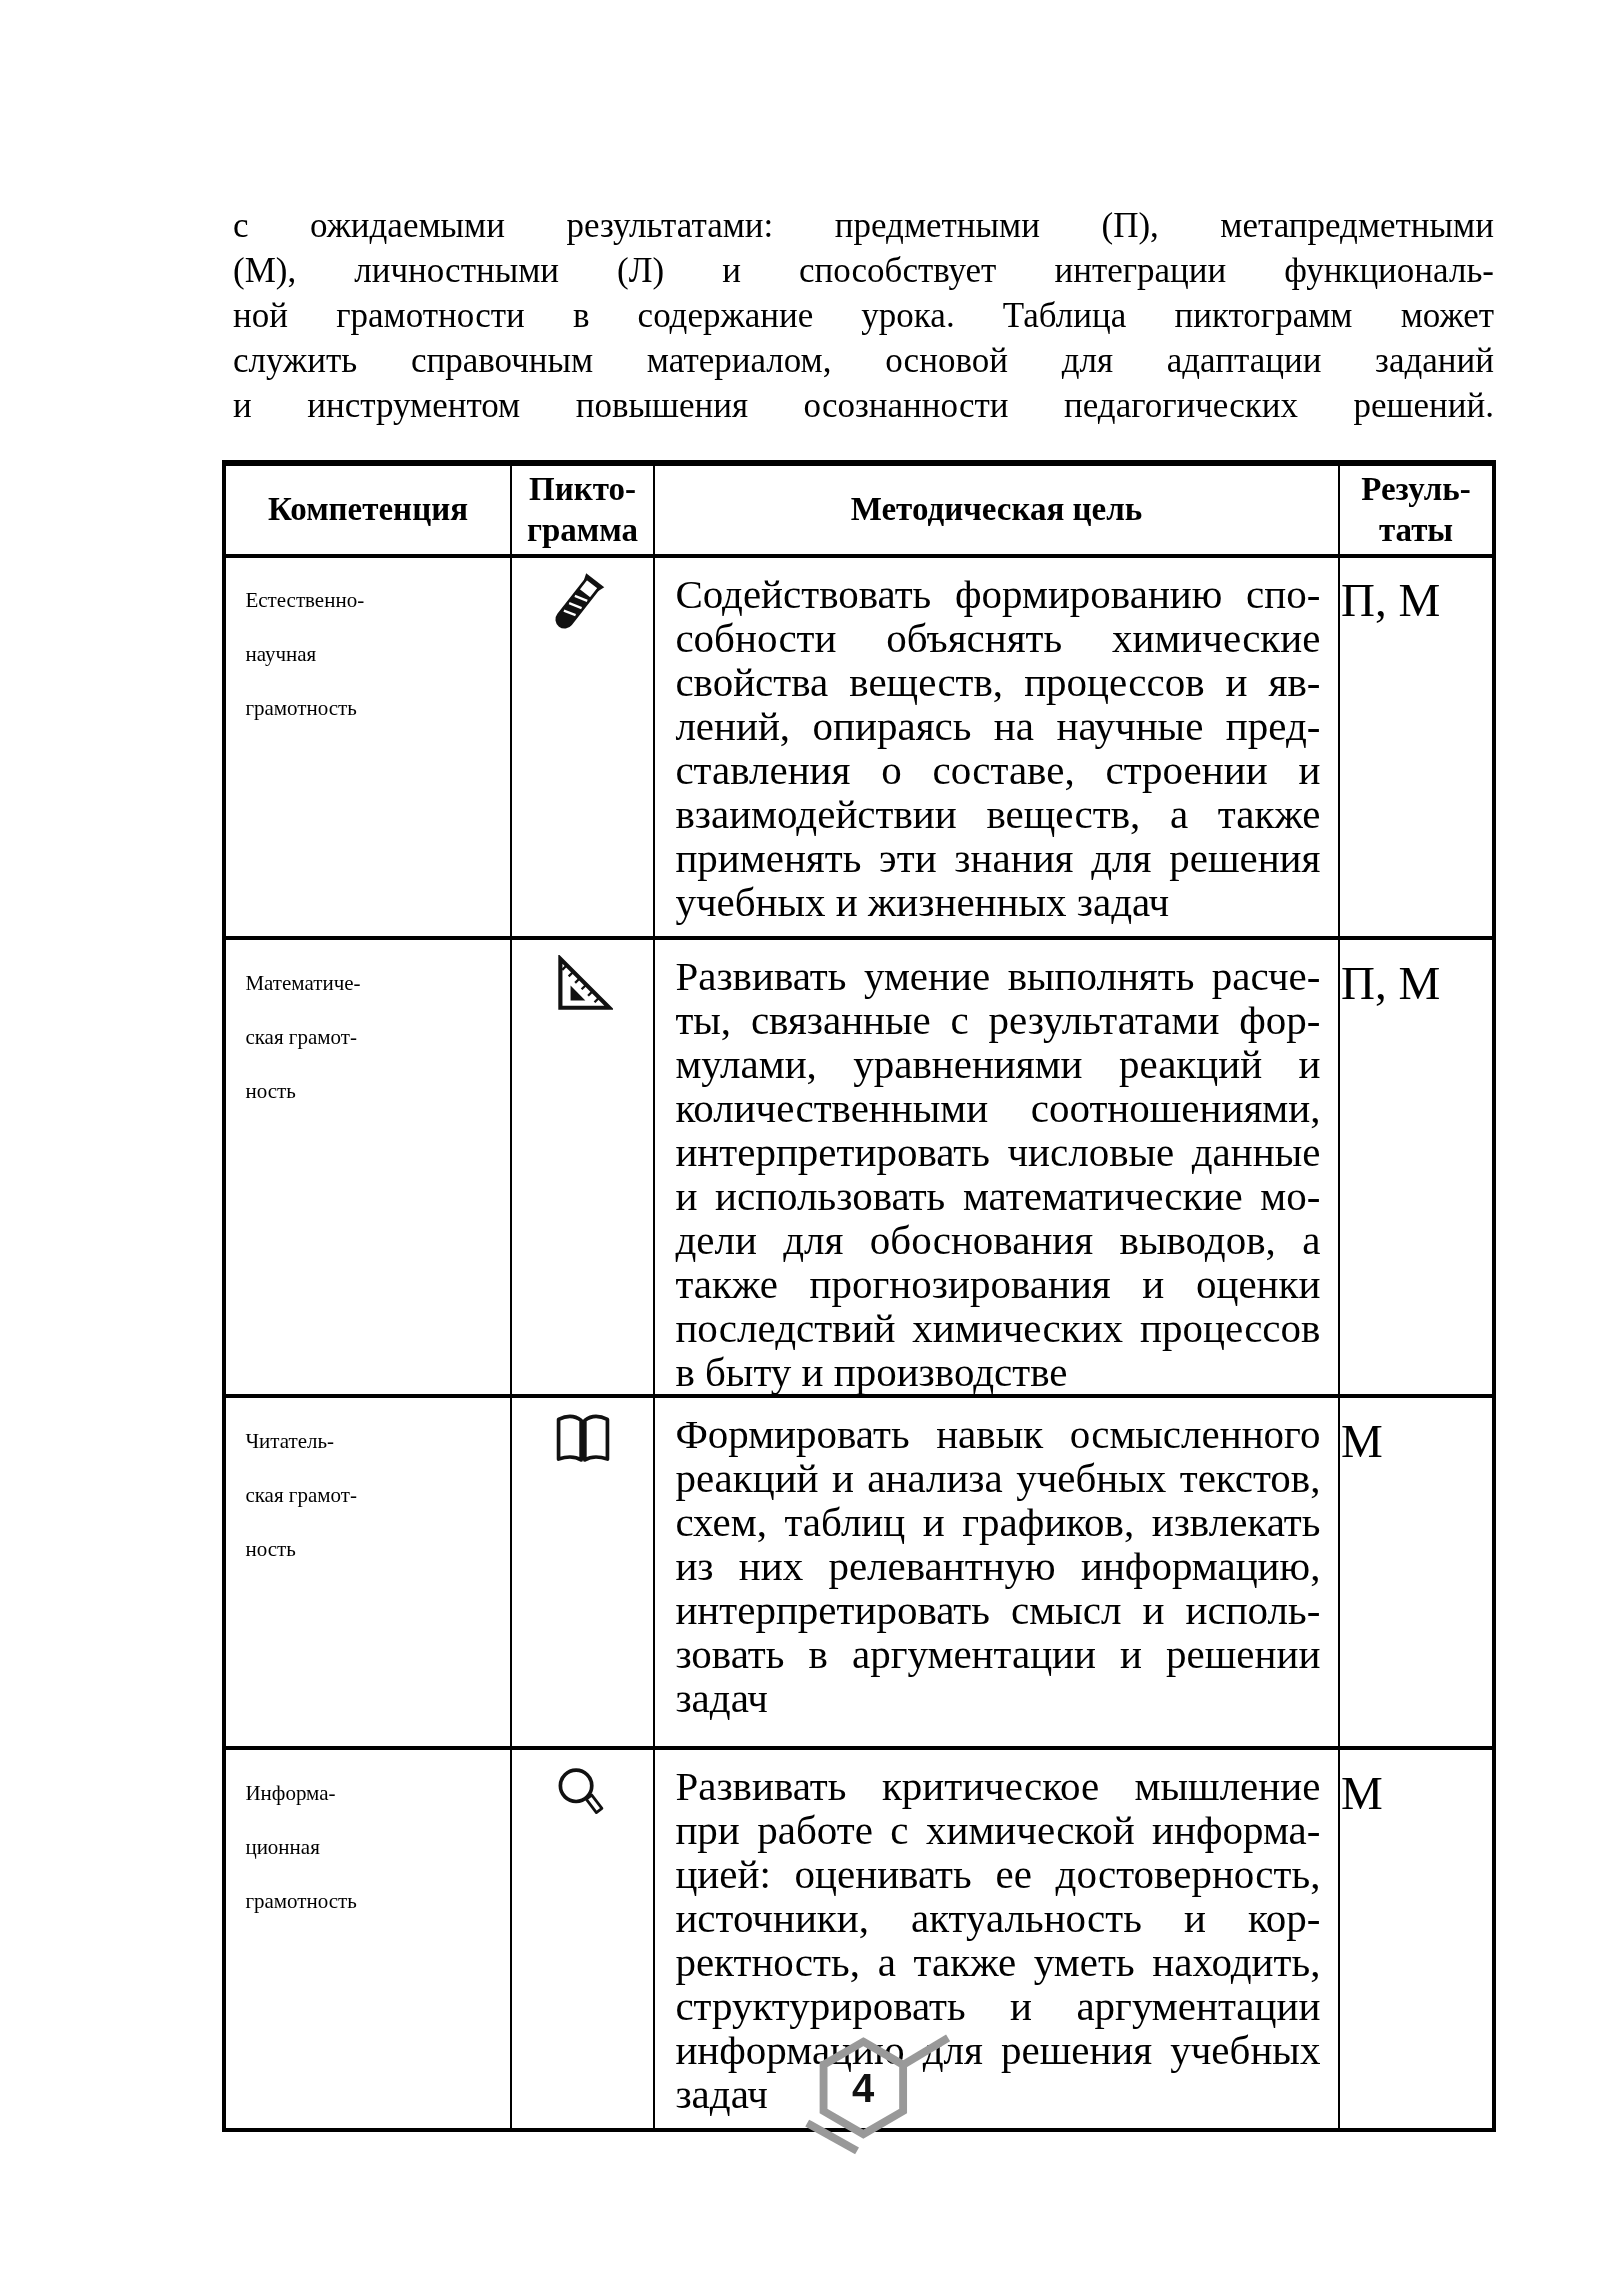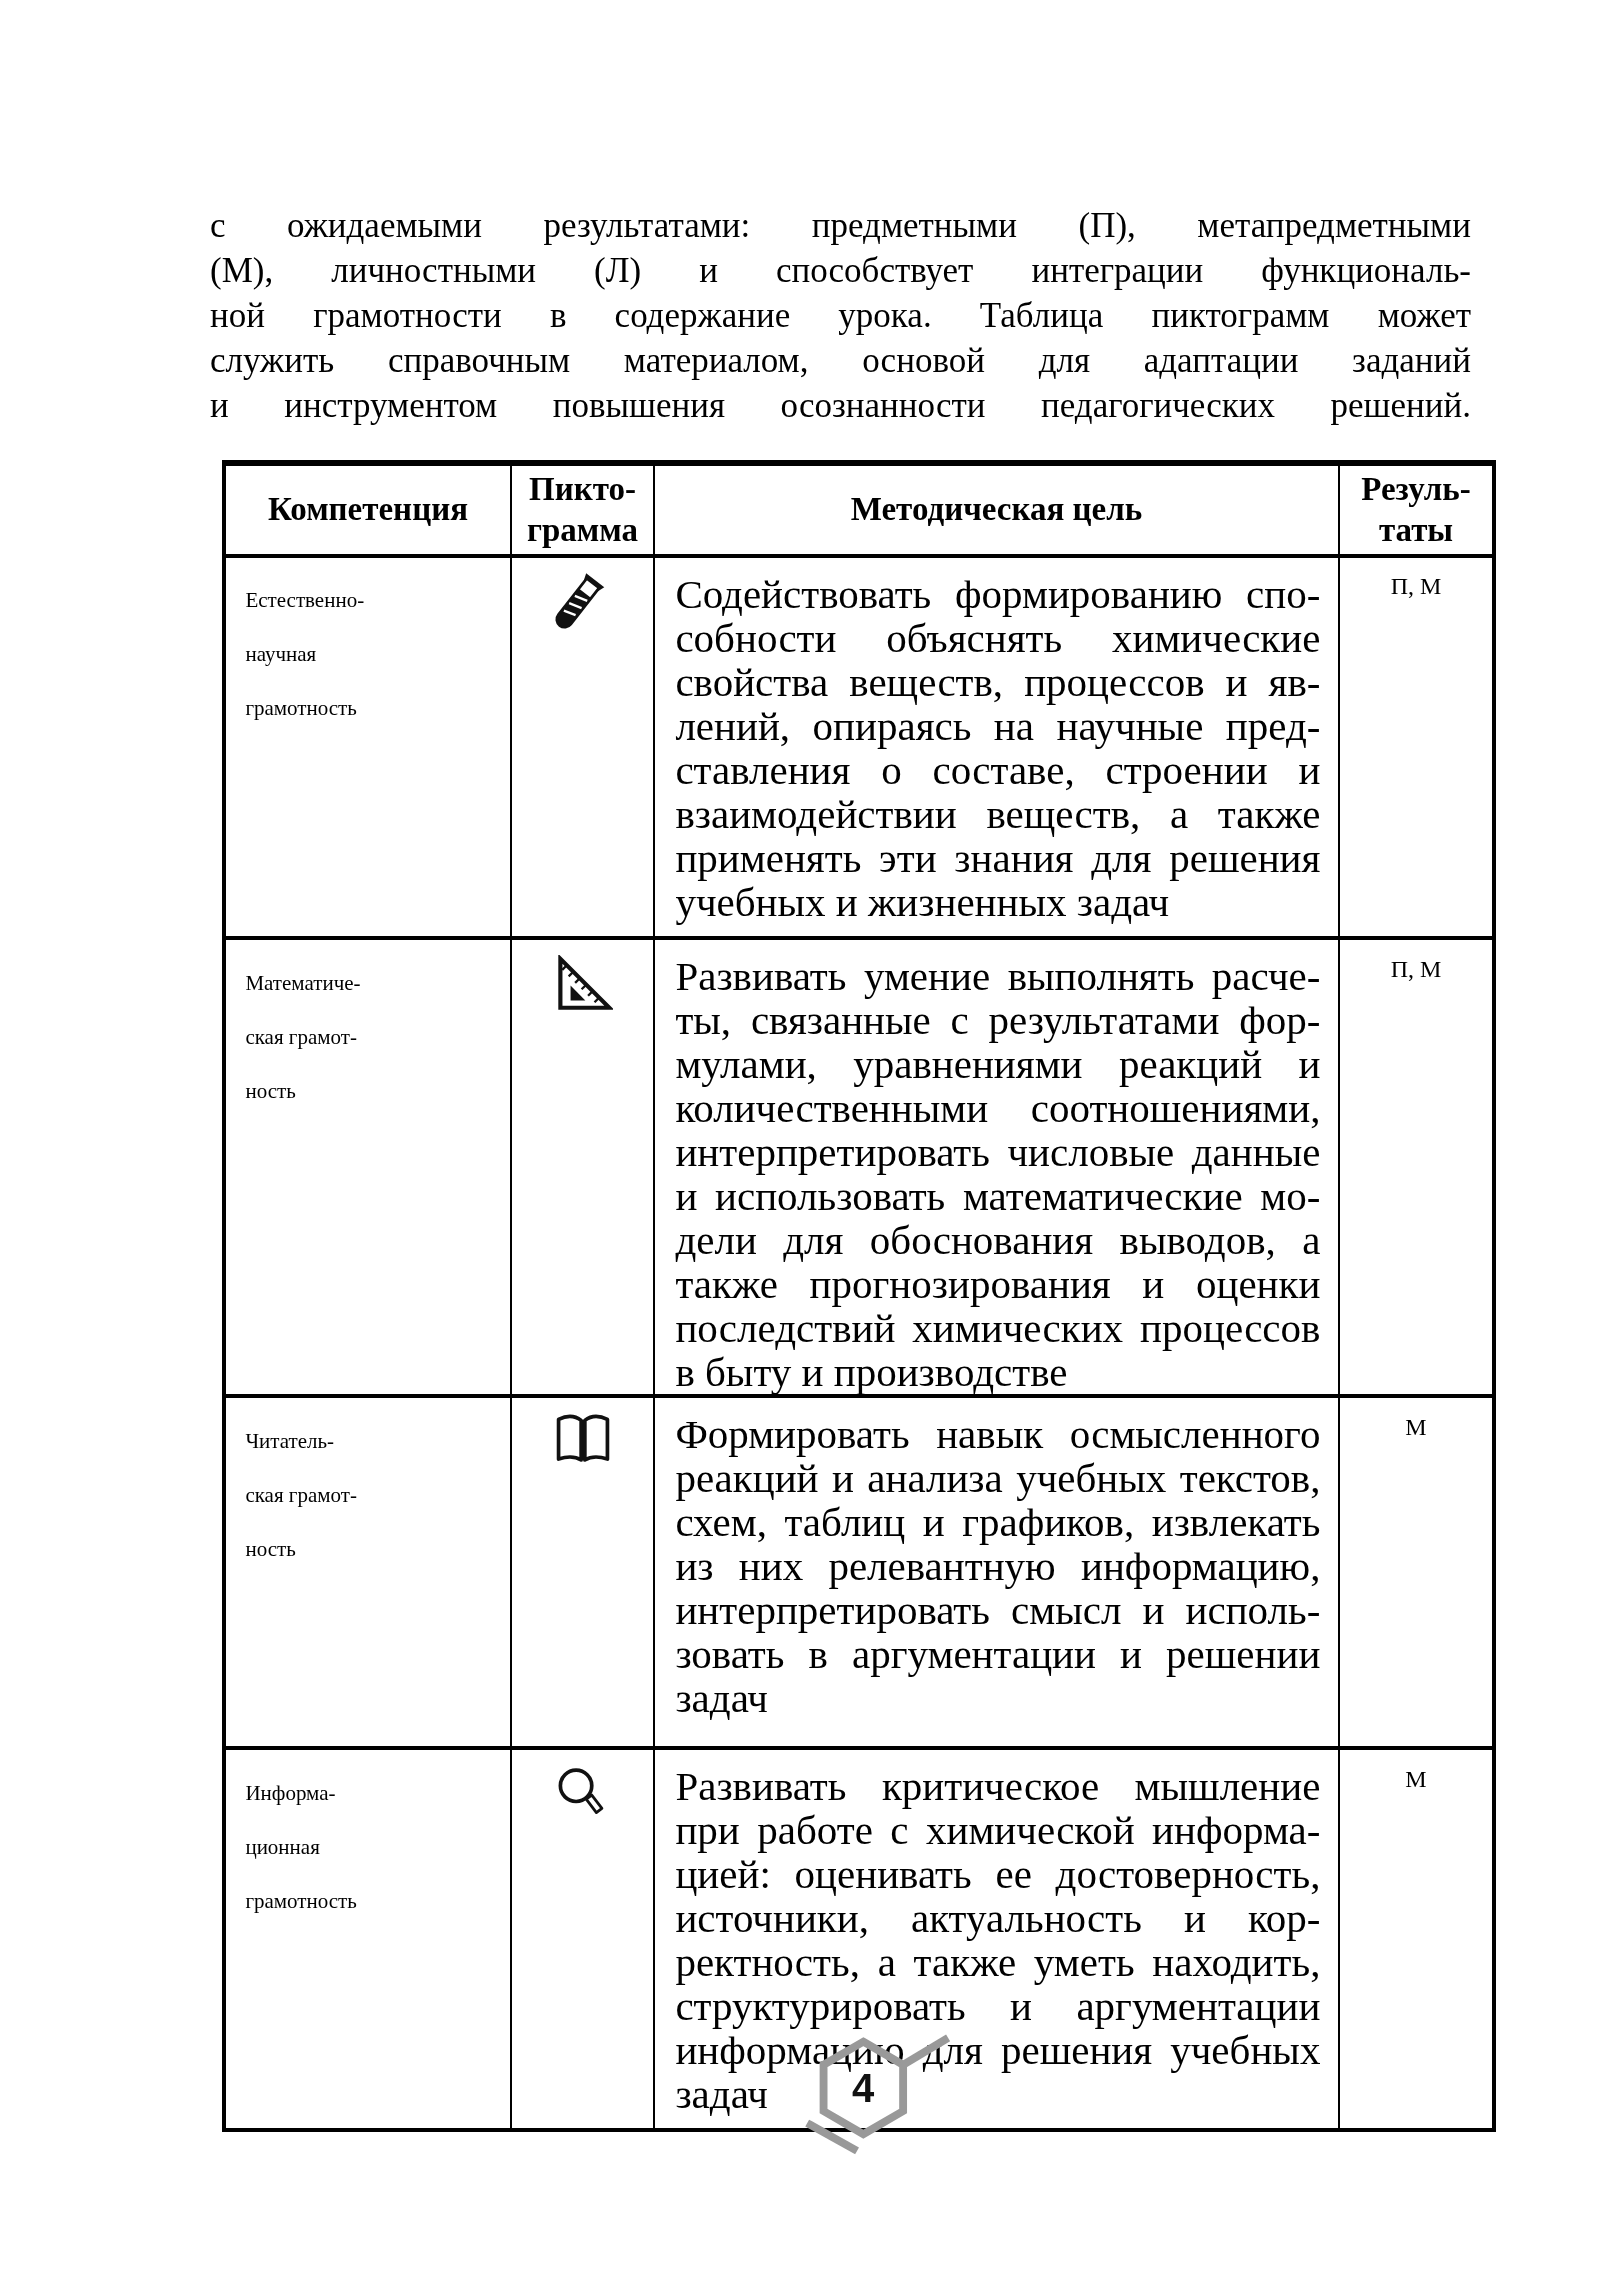--- a/index.html
+++ b/index.html
@@ -9,21 +9,21 @@
     height: 2295px;
     background: #ffffff;
     color: #000000;
     font-family: "Liberation Serif", serif;
     overflow: hidden;
   }
 
   
   .intro {
     position: absolute;
-    left: 210px;
+    left: 233px;
     top: 203px;
     width: 1261px;
     font-size: 35px;
     line-height: 45px;
   }
   .intro .ln { text-align: justify; text-align-last: justify; }
 
   
   table.comp {
     position: absolute;
@@ -59,22 +59,21 @@
   td.c-comp .ln { text-align: left; }
   td.c-icon { text-align: center; padding-top: 15px; }
   td.c-goal {
     padding: 14px 17.6px 0 20.4px;
     font-size: 41px;
     line-height: 44px;
   }
   td.c-goal .ln { text-align: justify; text-align-last: justify; }
   td.c-goal .ln:last-child { text-align-last: left; }
   td.c-res {
-    font-size: 24px;
-    text-align: center;
+    font-size: 47px;
     padding-top: 15.7px;
     margin-left: 28px;
   }
   tr.r1 td { height: 362px; }
   tr.r2 td { height: 429px; }
   tr.r3 td { height: 331px; }
   tr.r4 td { height: 361px; }
 
   .icon-svg { display: inline-block; }
 

